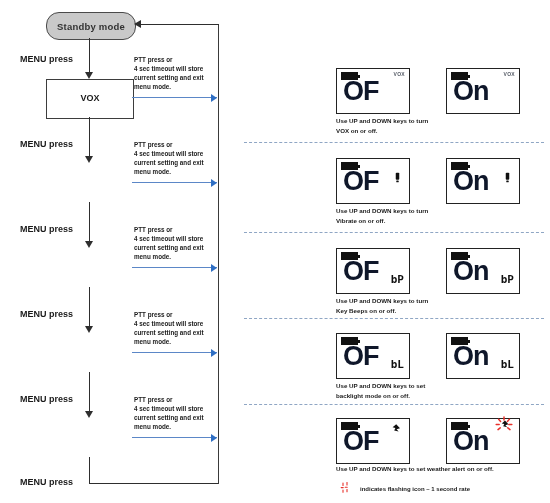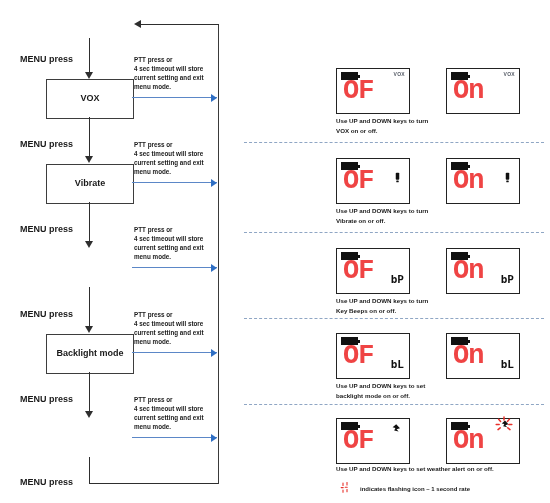--- a/index.html
+++ b/index.html
@@ -160,24 +160,24 @@
     top: 2px;
     font-size: 5px;
     font-weight: bold;
     color: #555b66;
     letter-spacing: .3px;
   }
   .lcd-main {
     position: absolute;
     left: 6px;
     top: 9px;
-    font-family: Liberation Mono, monospace;
+    font-family: Liberation Sans, sans-serif;
     font-size: 27px;
     font-weight: bold;
-    color: #ef4444;
+    color: #0f172a;
     line-height: 1;
     letter-spacing: -1px;
   }
   .lcd-sub {
     position: absolute;
     right: 5px;
     bottom: 8px;
     font-family: "DejaVu Sans Mono", monospace;
     font-size: 11px;
     font-weight: bold;
@@ -220,32 +220,29 @@
     position: absolute;
     width: 14px;
     height: 12px;
   }
 </style>
 </head>
 <body>
 
 <div id="page">
 
+  <div class="standby-node">
+    <span>Standby mode</span>
+  </div>
 
   <div class="v-line" style="left:89px; top:38px;  height:36px;"></div>
   <div class="arrow-down" style="left:84.5px; top:72px;"></div>
 
   <div class="menu-box" style="left:46px; top:79px;">
     <span>VOX</span>
-  </div>
-  <div class="menu-box" style="left:46px; top:164px;">
-    <span>Vibrate</span>
-  </div>
-  <div class="menu-box" style="left:46px; top:334px;">
-    <span>Backlight mode</span>
   </div>
 
   <div class="v-line" style="left:89px; top:117px; height:40px;"></div>
   <div class="arrow-down" style="left:84.5px; top:156px;"></div>
 
   <div class="v-line" style="left:89px; top:202px; height:40px;"></div>
   <div class="arrow-down" style="left:84.5px; top:241px;"></div>
 
   <div class="v-line" style="left:89px; top:287px; height:40px;"></div>
   <div class="arrow-down" style="left:84.5px; top:326px;"></div>

